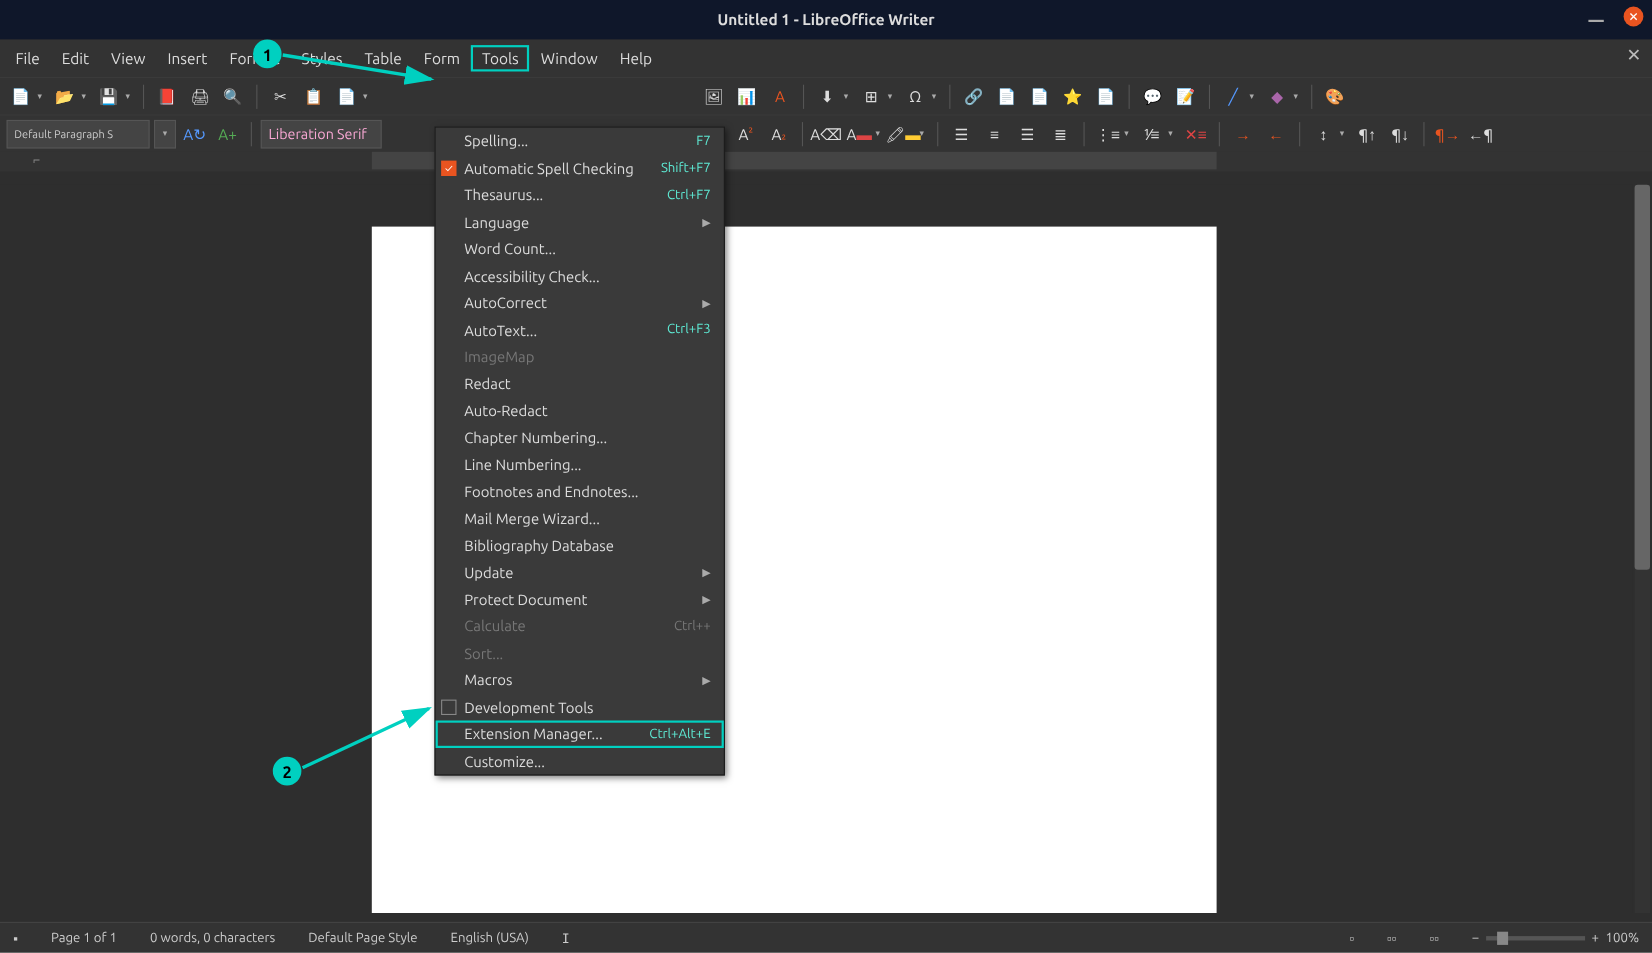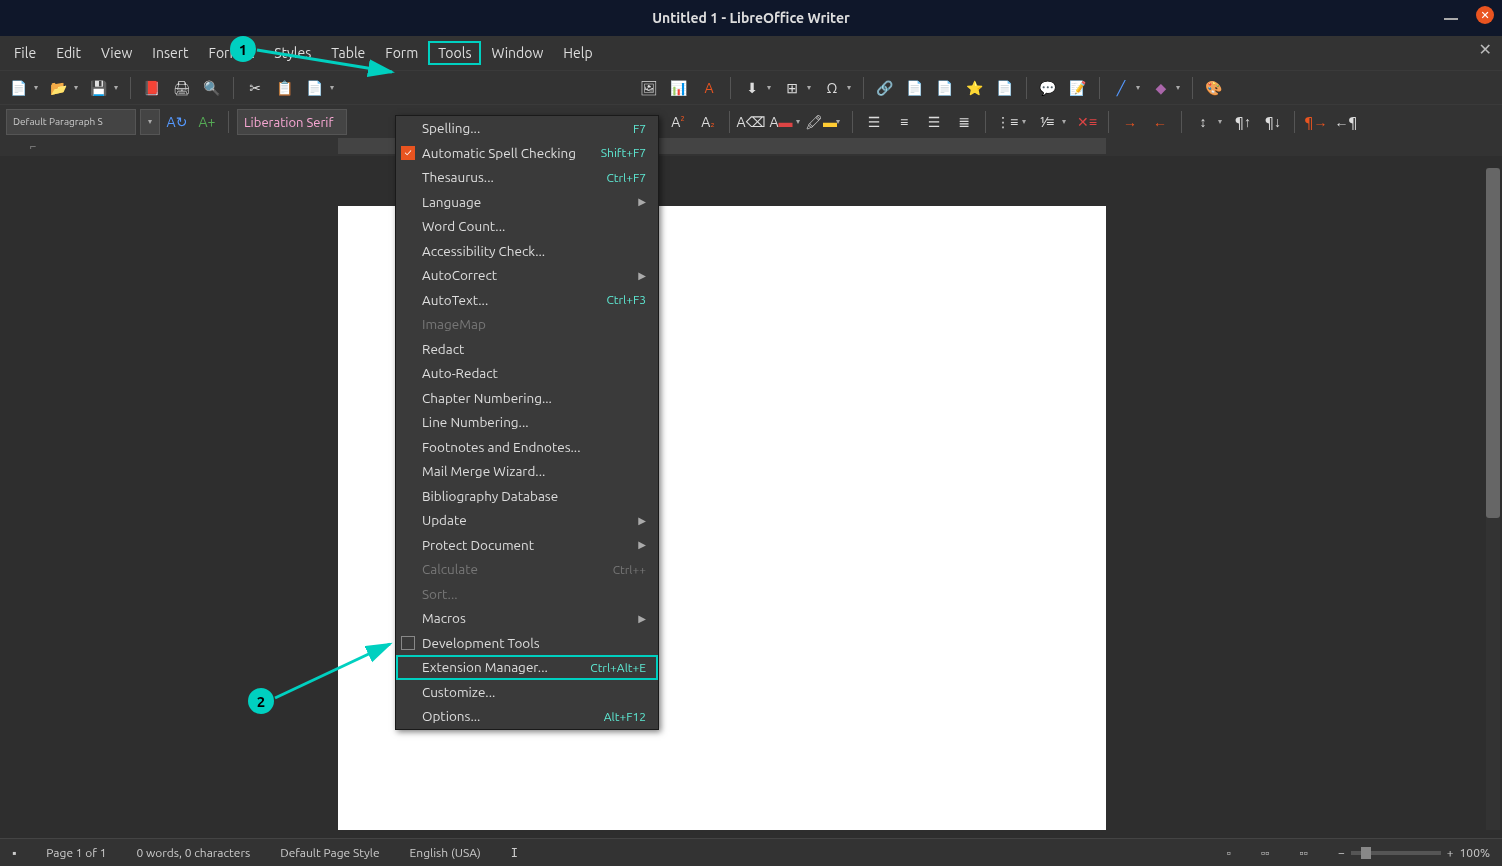--- a/index.html
+++ b/index.html
@@ -275,24 +275,20 @@
     <div class="dropdown-item">
       <span class="checkbox"></span>
       <span>Development Tools</span>
     </div>
     <div class="dropdown-item highlighted">
       <span>Extension Manager...</span>
       <span class="shortcut">Ctrl+Alt+E</span>
     </div>
     <div class="dropdown-item">
       <span>Customize...</span>
-    </div>
-    <div class="dropdown-item">
-      <span>Options...</span>
-      <span class="shortcut">Alt+F12</span>
     </div>
   </div>
 
 <div class="annotation-num" style="left:230px; top:36px;">1</div>
 <svg class="arrow-svg" style="left:252px; top:42px; width:150px; height:40px;">
   <defs>
       <marker id="ah1" markerWidth="10" markerHeight="10" refX="8" refY="3" orient="auto">
         <path d="M0,0 L0,6 L9,3 z" fill="#00d0c0"></path>
       </marker>
     </defs>

